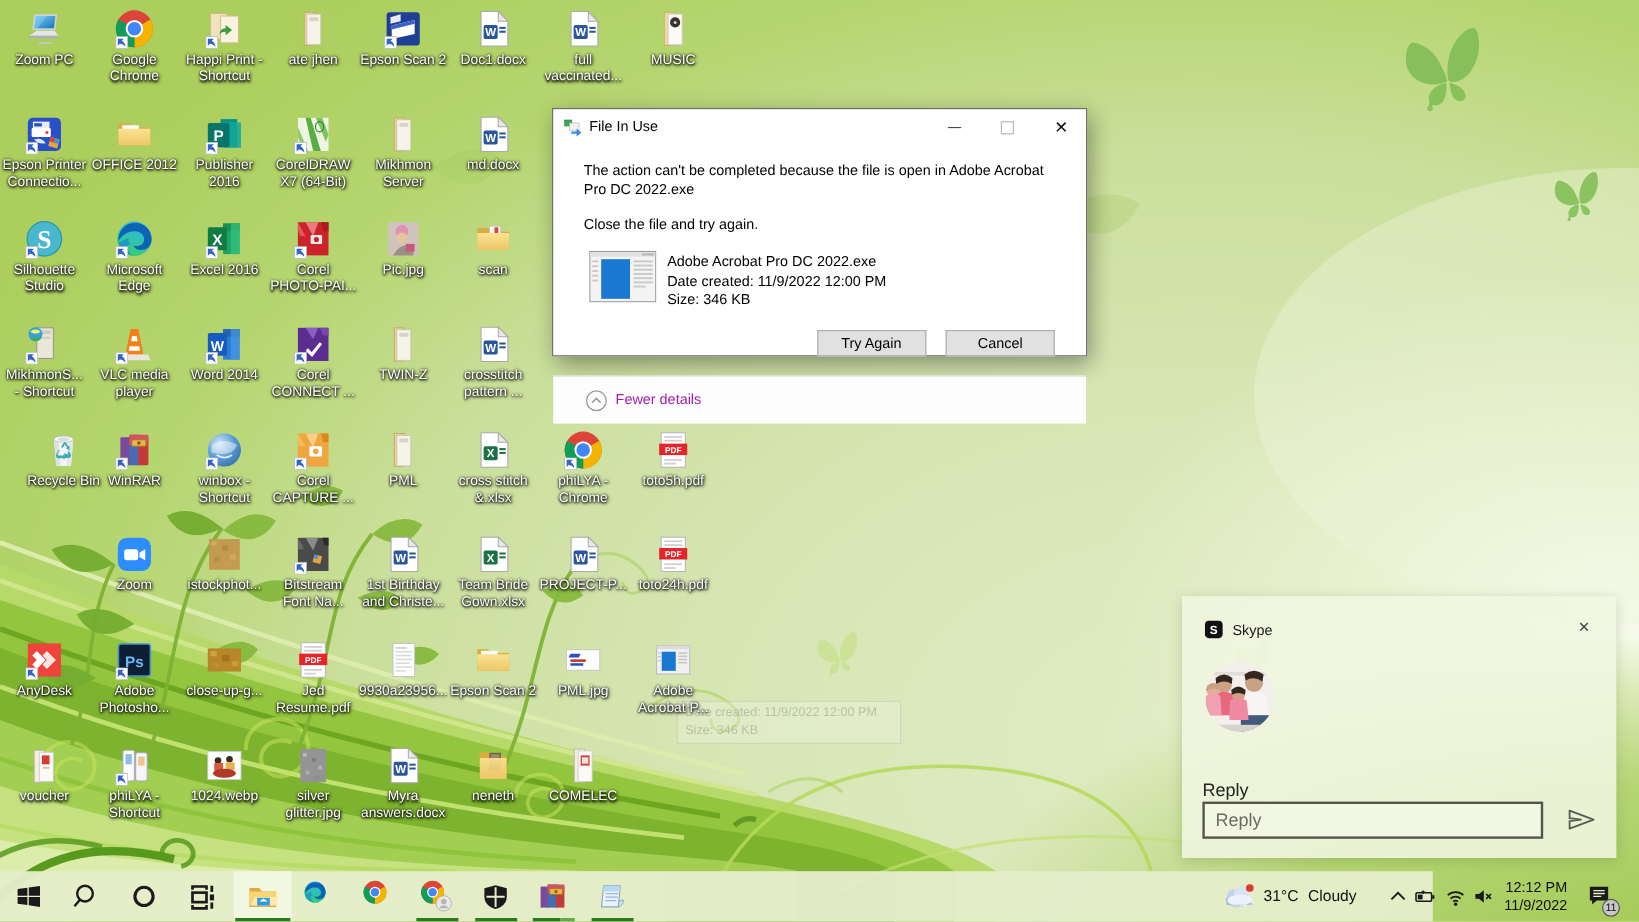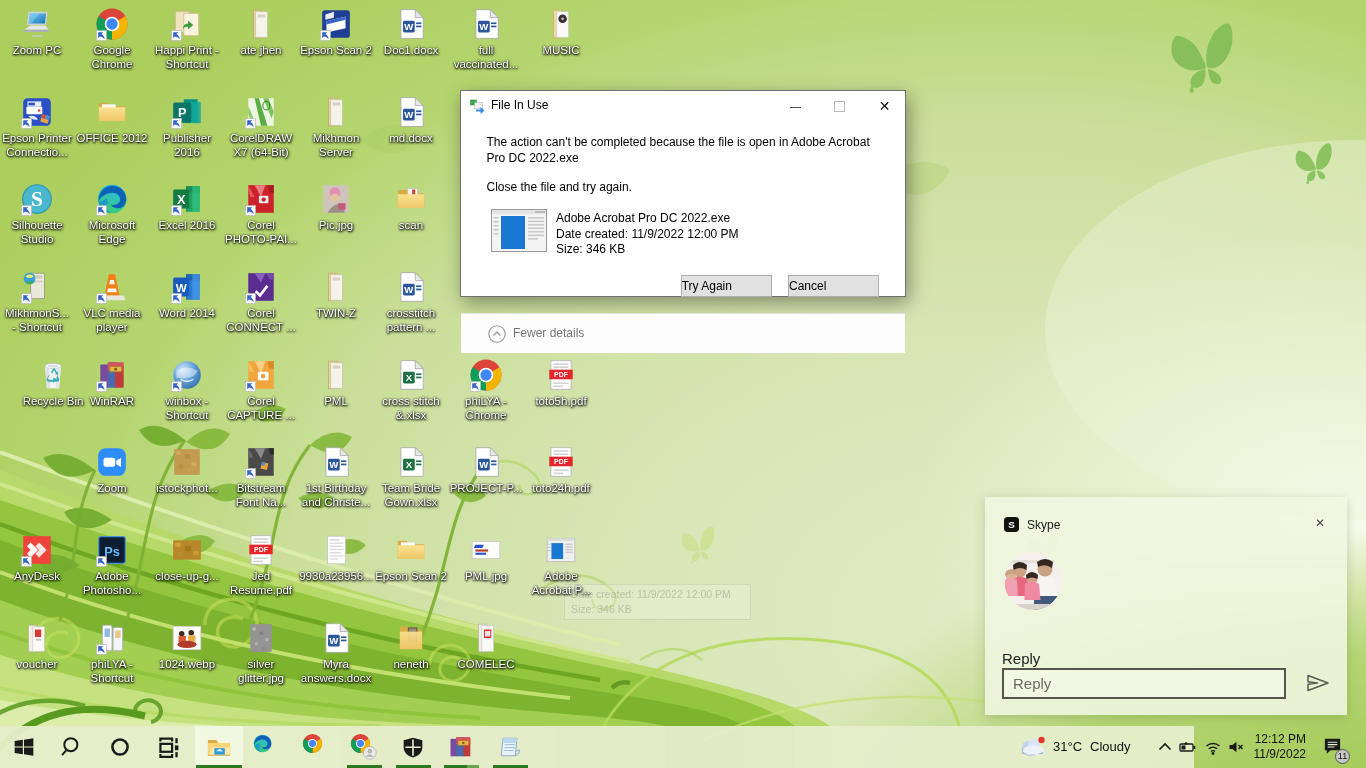--- a/index.html
+++ b/index.html
@@ -22,24 +22,24 @@
 .cap-max{left:356px}
 .cap-max::after{content:"";display:inline-block;width:9px;height:9px;border:1px solid #b8b8b8;margin-top:10px}
 .cap-x{left:401px;font-size:14px}
 .dlg-t1{position:absolute;left:25.5px;top:44px;line-height:15.5px}
 .dlg-t2{position:absolute;left:25.5px;top:89px}
 .dlg-file{position:absolute;left:30px;top:118px}
 .dlg-fico{position:absolute;left:0;top:0;width:56px;height:43px}
 .dlg-finfo{position:absolute;left:65px;top:2px;line-height:15.5px;white-space:nowrap}
 .dlg-btns{position:absolute;right:26px;top:184px}
 .btn{display:inline-block;width:91px;height:22px;margin-left:13px;background:#e1e1e1;border:1px solid #adadad;
- line-height:20px;font-size:12px}
+ text-align:center;line-height:20px;font-size:12px}
 .dlg-foot{position:absolute;left:0;top:222px;width:100%;height:40px;background:#fdfdfd;border-top:1px solid #e2e2e2}
 .dlg-foot .chev{position:absolute;left:27px;top:11px;width:18px;height:18px}
-.dlg-foot span{position:absolute;left:52px;top:12px;color:#737373}
+.dlg-foot span{position:absolute;left:52px;top:12px;color:#a21caf}
 
 .tip{position:absolute;left:564px;top:584px;width:187px;height:36px;background:rgba(244,247,234,.32);
  border:1px solid rgba(165,170,152,.3);color:rgba(135,142,125,.45);font-size:10.5px;line-height:15px;padding:2px 6px}
 
 .sky{position:absolute;left:985px;top:497px;width:362px;height:218px;background:rgba(240,246,224,.88);
  box-shadow:0 2px 10px rgba(80,100,40,.25)}
 .sky-logo{position:absolute;left:19px;top:20px;width:15px;height:15px}
 .sky-name{position:absolute;left:42px;top:21px;font-size:12px;color:#1a1a1a}
 .sky-x{position:absolute;right:22px;top:19px;font-size:12px;color:#444}
 .sky-av{position:absolute;left:19px;top:55px;width:58px;height:58px;border-radius:50%;overflow:hidden}

